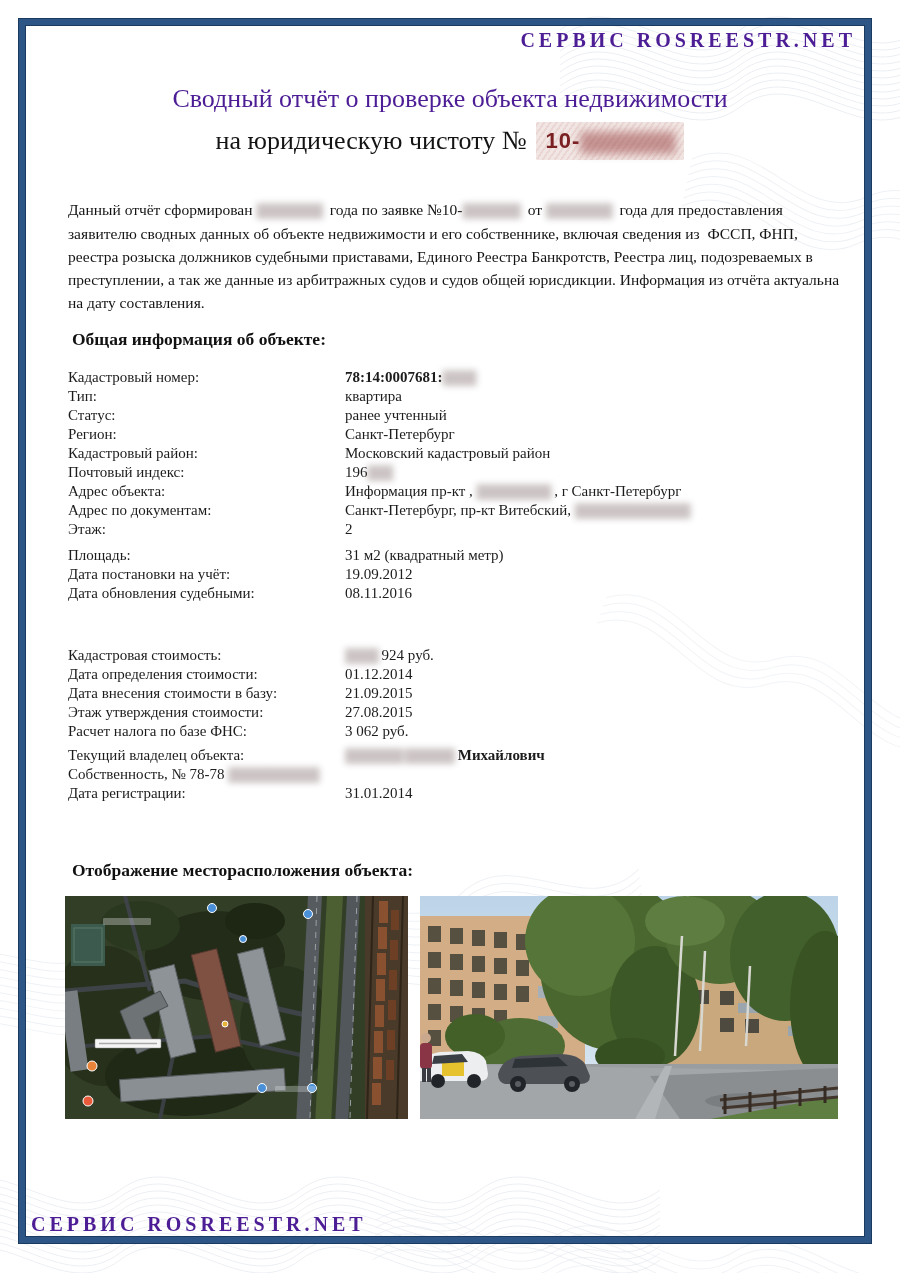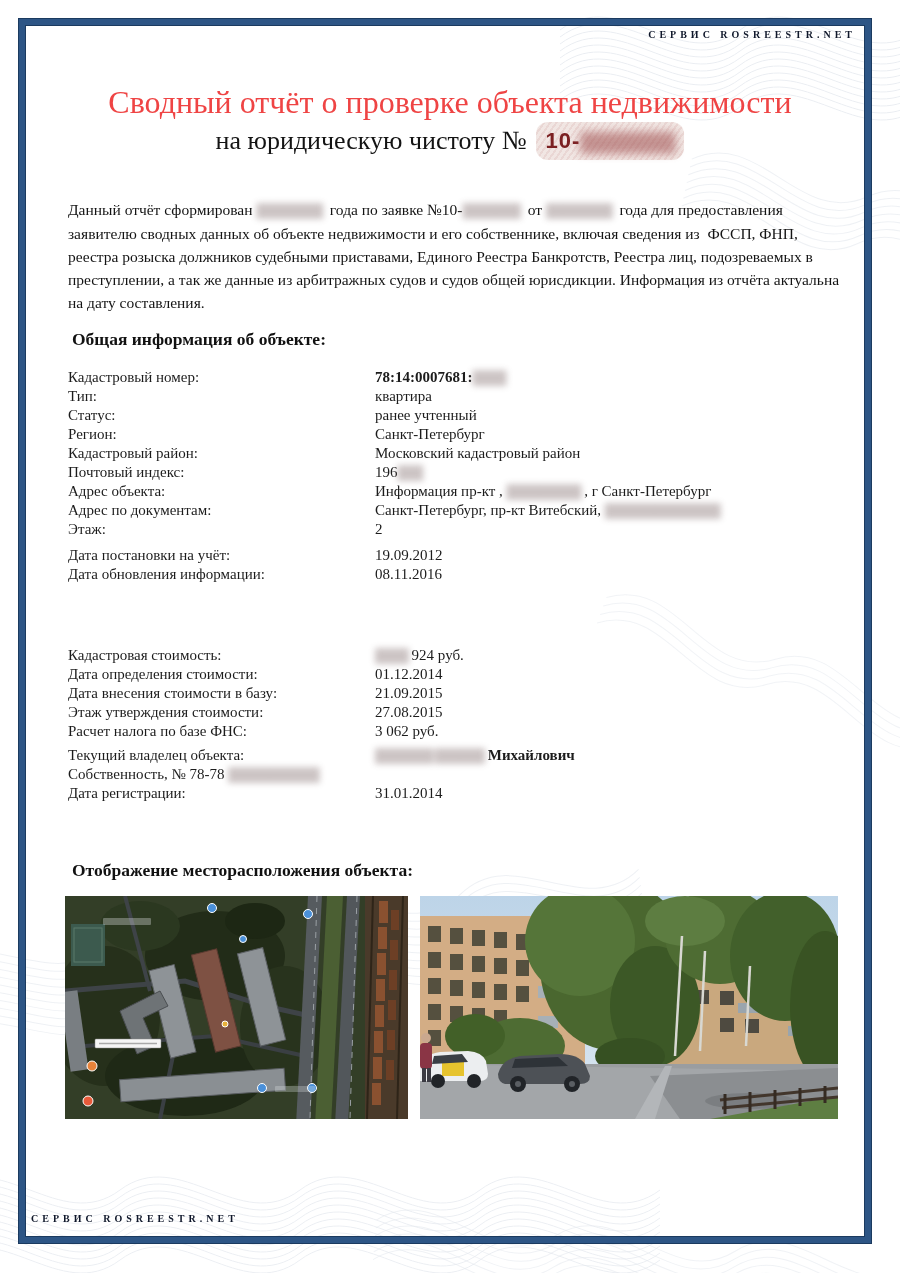--- a/index.html
+++ b/index.html
@@ -13,40 +13,40 @@
   .bg-net{position:absolute;left:0;top:0;width:900px;height:1273px;pointer-events:none;}
   
   .frame{
     position:absolute;left:19px;top:19px;width:852px;height:1224px;
     border:6px solid #2d5585;
     box-shadow:inset 0 0 0 1px #1b3a5f, 0 0 0 1px #1b3a5f;
     box-sizing:border-box;background:transparent;
   }
   
   .brand{
-    position:absolute;font-size:10px;font-weight:bold;color:#0f172a;
+    position:absolute;font-size:20px;font-weight:bold;color:#4c1d95;
     letter-spacing:4px;white-space:nowrap;font-family:Liberation Serif, serif;
   }
   .brand-top{top:29px;right:44px;}
   .brand-bottom{top:1213px;left:31px;}
   
   .title1{
     position:absolute;top:84px;left:0;width:900px;text-align:center;
-    font-size:32px;color:#ef4444;
+    font-size:26px;color:#4c1d95;
   }
   .title2{
     position:absolute;top:126px;left:0;width:900px;text-align:center;
     font-size:26px;color:#141414;
   }
   .num-box{
     display:inline-block;vertical-align:middle;margin-left:9px;margin-top:-4px;
     padding:3px 10px 5px 10px;
     background:#f1e6e3;
     background-image:repeating-linear-gradient(-55deg, rgba(170,80,80,.10) 0 2px, rgba(255,255,255,0) 2px 5px);
-    border-radius:12px;
+    border-radius:2px;
   }
   .num-vis{
     font-family:"Liberation Sans","DejaVu Sans",sans-serif;
     font-weight:bold;font-size:22px;color:#7b2022;letter-spacing:1px;
   }
   
   .rx{filter:blur(3px);color:#8f7d7d;opacity:.45;font-size:13px;letter-spacing:-1px;}
   .rx-m{filter:blur(4px);color:#a05050;opacity:.55;font-size:18px;letter-spacing:-1px;}
   
   .intro{
@@ -54,21 +54,21 @@
     font-size:15.5px;line-height:23px;color:#141414;white-space:pre-wrap;
   }
   
   .sect{
     position:absolute;left:72px;font-size:17.5px;font-weight:bold;color:#111;
   }
   .sect-1{top:329px;}
   .sect-2{top:860px;}
   
   .kv{position:absolute;left:68px;width:772px;font-size:15px;color:#1c1c1c;}
-  .kv .row{display:flex;line-height:19px;gap:30px;}
+  .kv .row{display:flex;line-height:19px;}
   .kv .lbl{width:277px;flex:0 0 277px;}
   .kv .val{flex:1;white-space:pre-wrap;}
   .kv .val b{font-weight:bold;}
   .g1{top:368px;} .g2{top:546px;} .g3{top:646px;} .g4{top:746px;}
   
   .img-box{position:absolute;top:896px;height:223px;overflow:hidden;}
   .img-map{left:65px;width:343px;}
   .img-photo{left:420px;width:418px;}
   .img-box svg{display:block;}
 </style>
@@ -189,25 +189,29 @@
       <span class="val"><span>Санкт-Петербург, пр-кт Витебский, </span><span class="rx">██████████████</span></span>
     </div>
   <div class="row">
       <span class="lbl">Этаж:</span>
       <span class="val">2</span>
     </div>
 </div>
 
 <div class="kv g2">
   <div class="row">
+      <span class="lbl">Площадь:</span>
+      <span class="val">31 м2 (квадратный метр)</span>
+    </div>
+  <div class="row">
       <span class="lbl">Дата постановки на учёт:</span>
       <span class="val">19.09.2012</span>
     </div>
   <div class="row">
-      <span class="lbl">Дата обновления информации:</span>
+      <span class="lbl">Дата обновления судебными:</span>
       <span class="val">08.11.2016</span>
     </div>
 </div>
 
 <div class="kv g3">
   <div class="row">
       <span class="lbl">Кадастровая стоимость:</span>
       <span class="val"><span class="rx">████</span><span> 924 руб.</span></span>
     </div>
   <div class="row">

